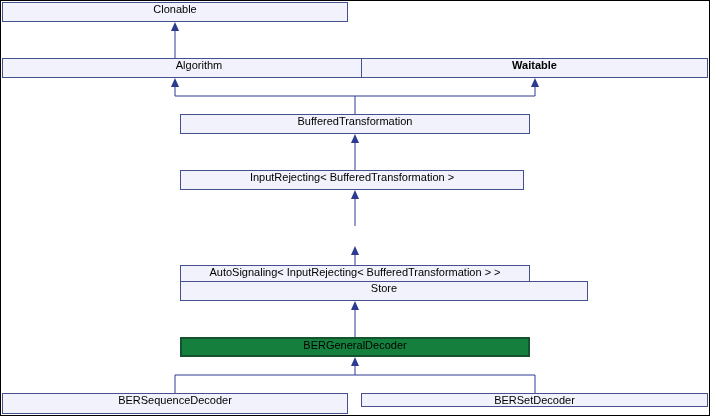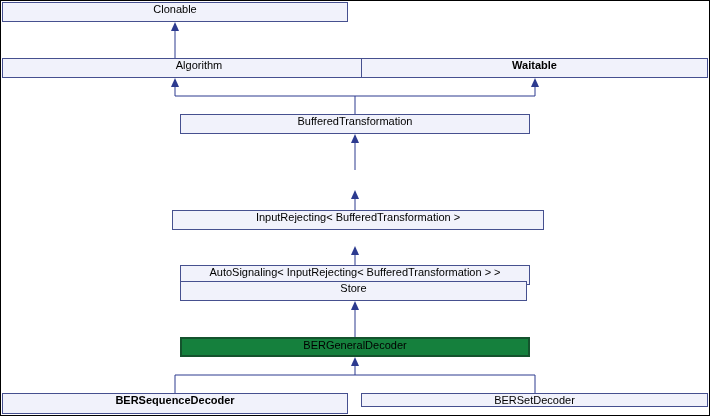--- a/index.html
+++ b/index.html
@@ -30,25 +30,25 @@
   }
   .node.current{
     background:#15803d;
     border:2px solid #14532d;
     cursor:default;
   }
   #n-clonable{left:2px;top:2px;width:346px;height:20px;}
   #n-algorithm{left:2px;top:58px;width:394px;height:20px;}
   #n-waitable{left:361px;top:58px;width:347px;height:20px;font-weight:bold;}
   #n-bt{left:180px;top:114px;width:350px;height:20px;}
-  #n-ir{left:172px;top:170px;width:372px;height:20px;margin-top:40px;}
+  #n-ir{left:180px;top:170px;width:344px;height:20px;}
   #n-as{left:180px;top:226px;width:350px;height:20px;margin-top:39px;}
-  #n-store{left:180px;top:281px;width:347px;height:20px;}
+  #n-store{left:180px;top:281px;width:408px;height:20px;}
   #n-bgd{left:180px;top:337px;width:350px;height:20px;}
-  #n-bsd{left:2px;top:393px;width:346px;height:21px;font-weight:bold;}
+  #n-bsd{left:2px;top:393px;width:346px;height:21px;}
   #n-bset{left:361px;top:393px;width:347px;height:14px;}
 </style>
 </head>
 <body>
 
 <div class="canvas">
 
   <svg class="edges-layer" width="710" height="416" viewBox="0 0 710 416">
     <g fill="none" stroke-width="1" stroke="#2c3a8f">
       <polyline points="175,58 175,24"></polyline>

